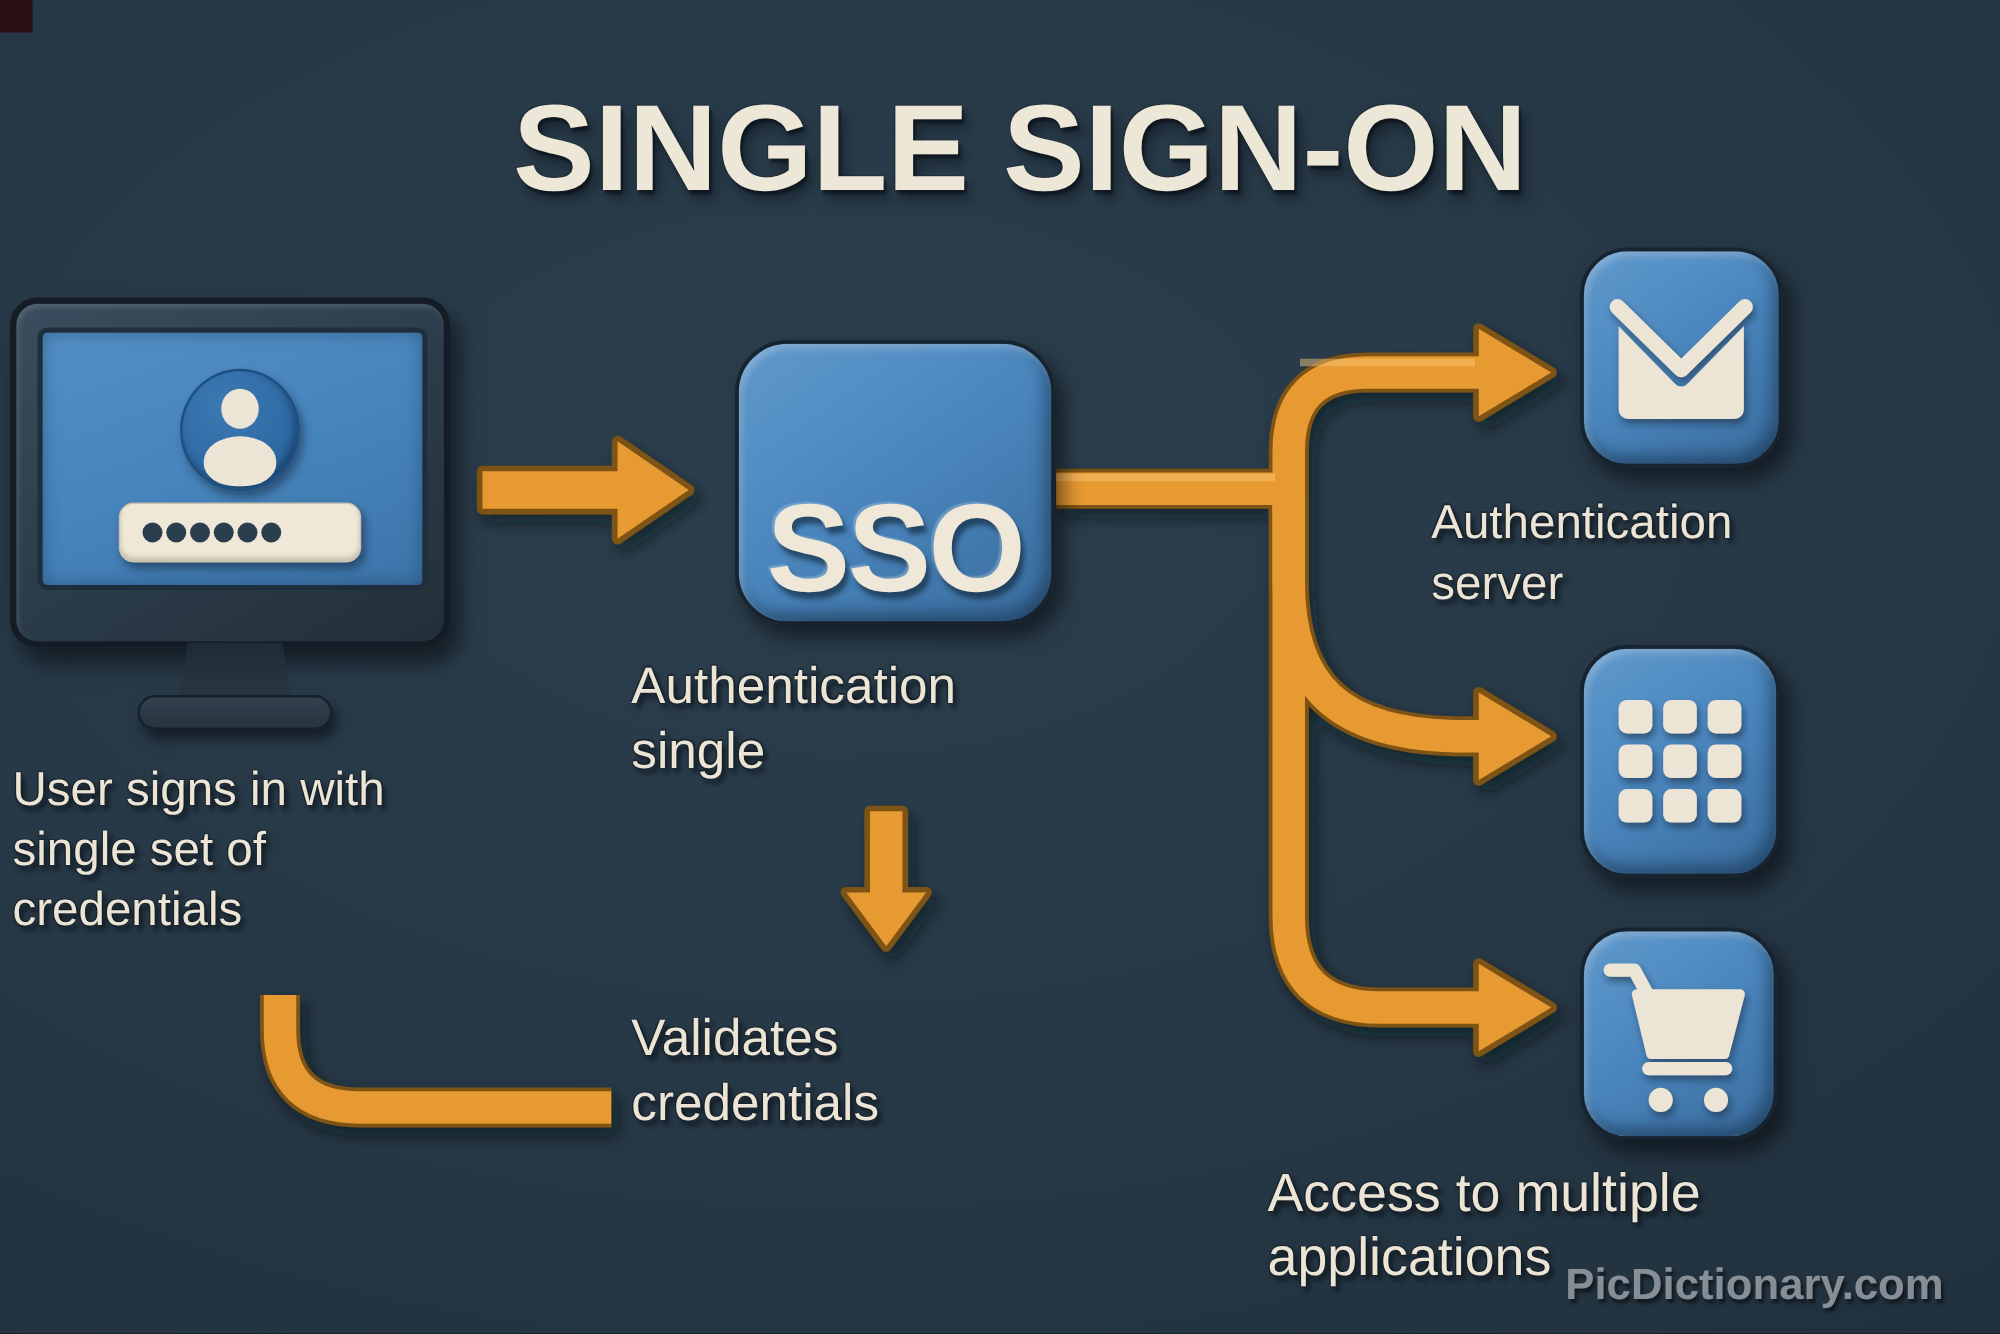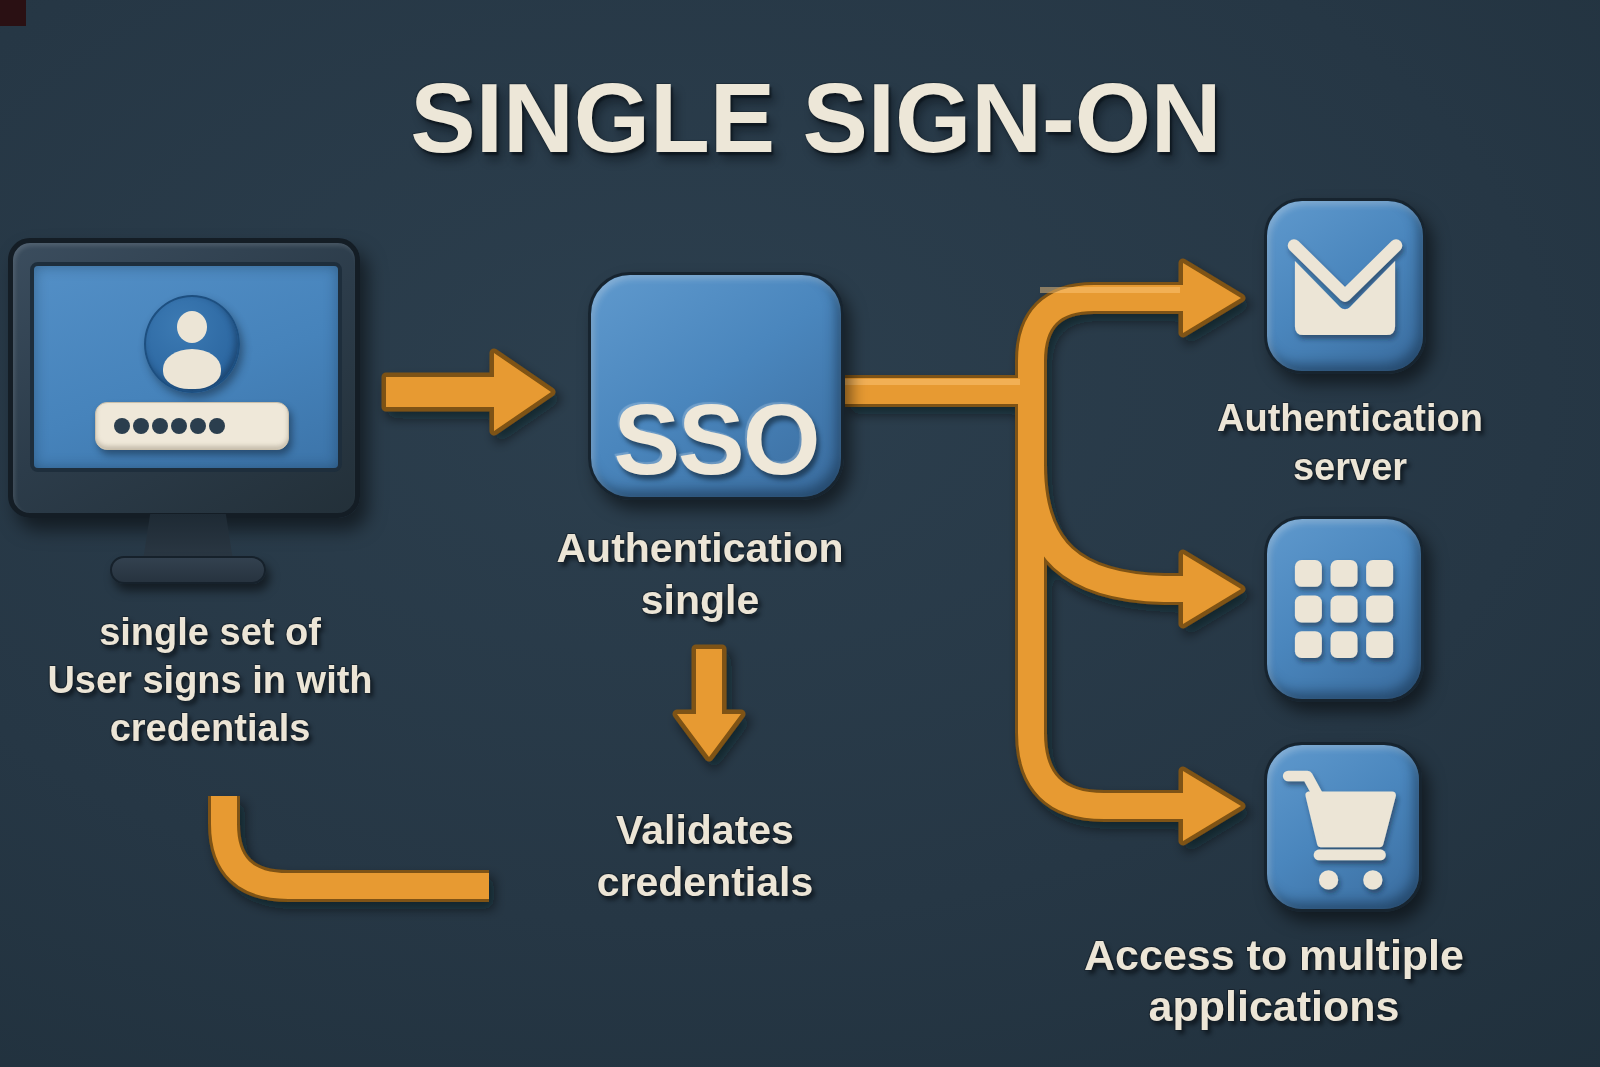--- a/index.html
+++ b/index.html
@@ -3,21 +3,21 @@
 <meta charset="utf-8">
 <style>
   html,body{margin:0;padding:0;background:#111;}
   .stage{
     position:relative;width:1600px;height:1067px;overflow:hidden;
     font-family:"Liberation Sans", sans-serif;
     background:radial-gradient(130% 120% at 42% 36%, #2c3f4e 0%, #263745 42%, #20303c 72%, #1a2631 100%);
   }
   .corner-artifact{position:absolute;left:0;top:0;width:26px;height:26px;background:#2a1013;}
   
-  .cap{position:absolute;text-align:center;font-weight:bold;color:#ece5d6;
+  .cap{position:absolute;text-align:left;font-weight:normal;color:#ece5d6;
        text-shadow:-1px -1px 0 rgba(18,26,33,.4),1px -1px 0 rgba(18,26,33,.4),
                    -1px 1px 0 rgba(18,26,33,.4),3px 4px 4px rgba(4,9,14,.65);}
   .cap span{display:block;}
   .title{position:absolute;left:16px;top:62px;width:100%;text-align:center;margin:0;
          font-size:98px;font-weight:bold;letter-spacing:0px;color:#ede7d8;
          text-shadow:-1px -1px 0 rgba(15,22,28,.35),2px 3px 2px rgba(4,9,14,.55),5px 8px 10px rgba(4,9,14,.4);}
   .user-cap{left:10px;top:608px;width:400px;font-size:38px;line-height:48px;}
   .req-cap{left:505px;top:522px;width:390px;font-size:41px;line-height:52px;}
   .val-cap{left:505px;top:776px;width:400px;font-size:41px;line-height:52px;margin-top:28px;}
   .srv-cap{left:1145px;top:394px;width:410px;font-size:38px;line-height:49px;}
@@ -135,22 +135,22 @@
             <span class="dot"></span>
             <span class="dot"></span>
           </span>
       </div>
     </div>
   </div>
   <div class="stand"></div>
   <div class="base"></div>
 
   <div class="cap user-cap">
+    <span>User signs in with</span>
     <span>single set of</span>
-    <span>User signs in with</span>
     <span>credentials</span>
   </div>
 
   <div class="tile sso-box">
     <span class="sso-text">SSO</span>
   </div>
   <div class="cap req-cap">
     <span>Authentication</span>
     <span>single</span>
   </div>
@@ -212,14 +212,15 @@
             <feDropShadow dx="2" dy="4" stdDeviation="3" flood-color="#123" flood-opacity="0.5"></feDropShadow>
           </filter>
         </defs>
     </svg>
   </div>
   <div class="cap acc-cap">
     <span>Access to multiple</span>
     <span>applications</span>
   </div>
 
+  <div class="watermark">PicDictionary.com</div>
 
 </div>
 
 </body></html>

